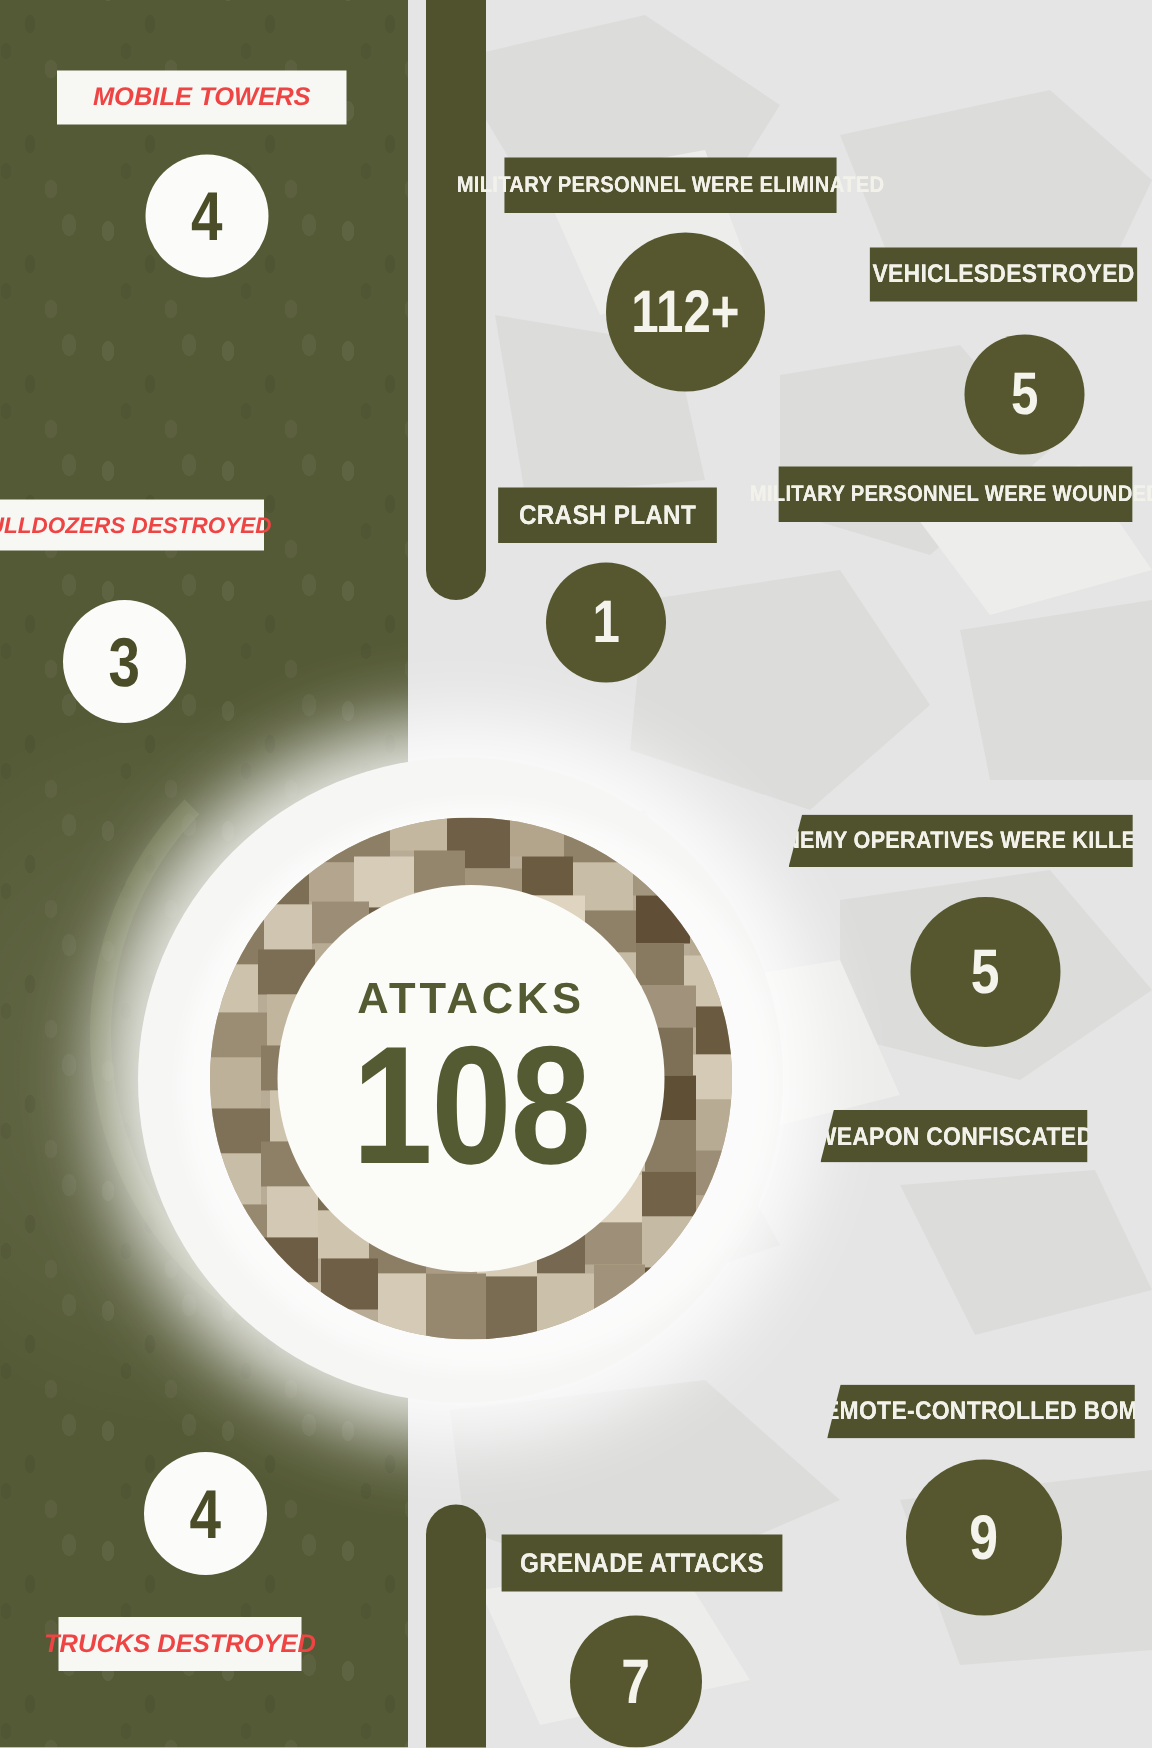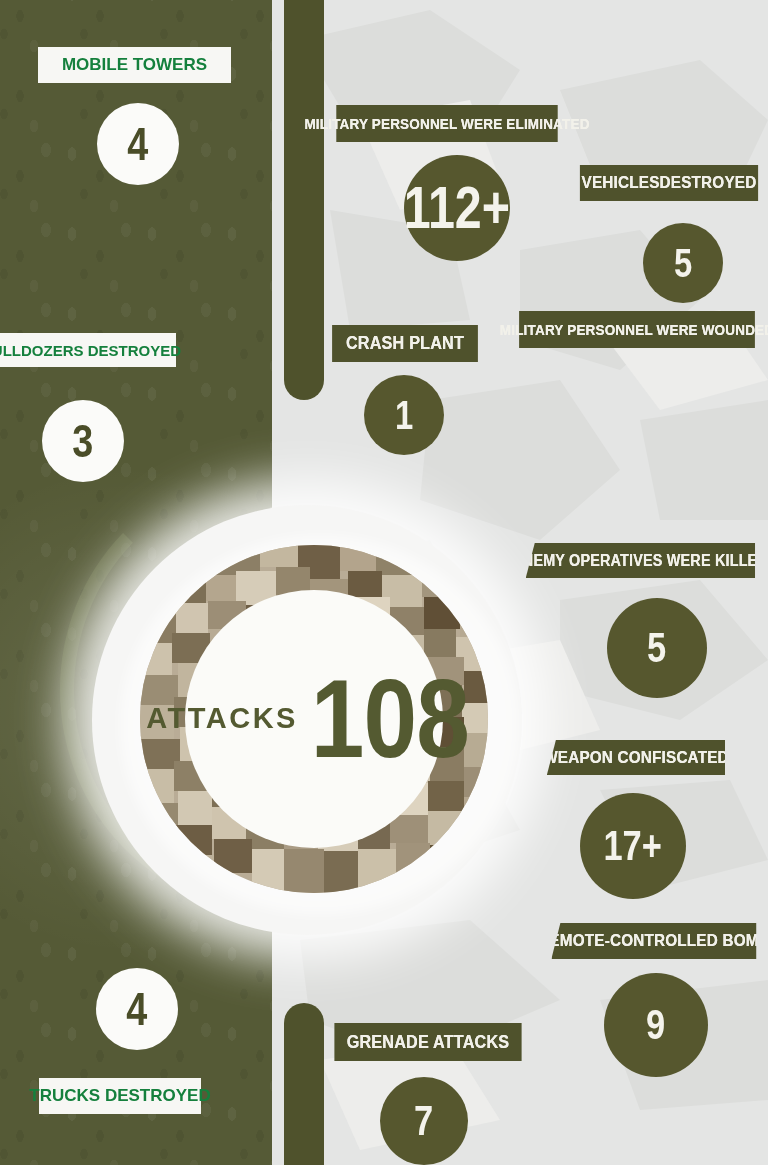--- a/index.html
+++ b/index.html
@@ -92,25 +92,26 @@
     display:block;
     transform:scaleX(1.0);
     white-space:nowrap;
     text-shadow:0 0 0 #f2f1ea;
   }
 
   
   .wbar{
     position:absolute;
     background:#f7f7f4;
-    color:#15803d;
+    color:#ef4444;
     display:flex; align-items:center; justify-content:center;
     font-weight:700;
     text-transform:uppercase;
     font-family:"Liberation Sans Narrow","Liberation Sans", sans-serif;
+    font-style:italic;
   }
   .wbar span{ white-space:nowrap; display:block; }
 
   
   .circle-olive{
     position:absolute; border-radius:50%;
     background:#56572e;
     color:#f4f3ec;
     display:flex; align-items:center; justify-content:center;
     font-weight:700;
@@ -132,21 +133,21 @@
   .center-ring{
     position:absolute; left:140px; top:545px; width:348px; height:348px;
     border-radius:50%;
     overflow:hidden;
   }
   .camo-px{ position:absolute; inset:0; }
   .center-inner{
     position:absolute; left:185px; top:590px; width:258px; height:258px;
     border-radius:50%;
     background:#fbfbf8;
-    display:flex; flex-direction:row; align-items:center; justify-content:center;
+    display:flex; flex-direction:column; align-items:center; justify-content:center;
   }
   .center-label{
     color:#545a31;
     font-size:29px;
     font-weight:700;
     letter-spacing:2.5px;
     font-family:"Liberation Sans", sans-serif;
     margin-bottom:2px;
   }
   .center-value{
@@ -352,21 +353,21 @@
   </div>
 
   <div class="center-inner">
     <div class="center-label">ATTACKS</div>
     <div class="center-value">108</div>
   </div>
 
   <div class="bar" style="left:324px; top:105px; width:246px; height:37px; font-size:15px;">
     <span>MILITARY PERSONNEL WERE ELIMINATED</span>
   </div>
-  <div class="circle-olive" style="left:404px; top:155px; width:106px; height:106px; font-size:59px;">
+  <div class="circle-olive" style="left:404px; top:155px; width:106px; height:106px; font-size:40px;">
     <span>112+</span>
   </div>
 
   <div class="bar" style="left:570px; top:165px; width:198px; height:36px; font-size:17px;">
     <span>VEHICLESDESTROYED</span>
   </div>
   <div class="circle-olive" style="left:643px; top:223px; width:80px; height:80px; font-size:40px;">
     <span>5</span>
   </div>
 
@@ -384,23 +385,20 @@
   <div class="bar slant" style="left:513px; top:543px; width:255px; height:35px; font-size:16px;">
     <span>ENEMY OPERATIVES WERE KILLED</span>
   </div>
   <div class="circle-olive" style="left:607px; top:598px; width:100px; height:100px; font-size:42px;">
     <span>5</span>
   </div>
 
   <div class="bar slant" style="left:537px; top:740px; width:198px; height:35px; font-size:17px;">
     <span>WEAPON  CONFISCATED</span>
   </div>
-  <div class="circle-olive" style="left:580px; top:793px; width:106px; height:106px; font-size:42px;">
-    <span>17+</span>
-  </div>
 
   <div class="bar slant" style="left:540px; top:923px; width:228px; height:36px; font-size:17px;">
     <span>REMOTE-CONTROLLED BOMB</span>
   </div>
   <div class="circle-olive" style="left:604px; top:973px; width:104px; height:104px; font-size:42px;">
     <span>9</span>
   </div>
 
   <div class="bar" style="left:324px; top:1023px; width:208px; height:38px; font-size:18px;">
     <span>GRENADE ATTACKS</span>

